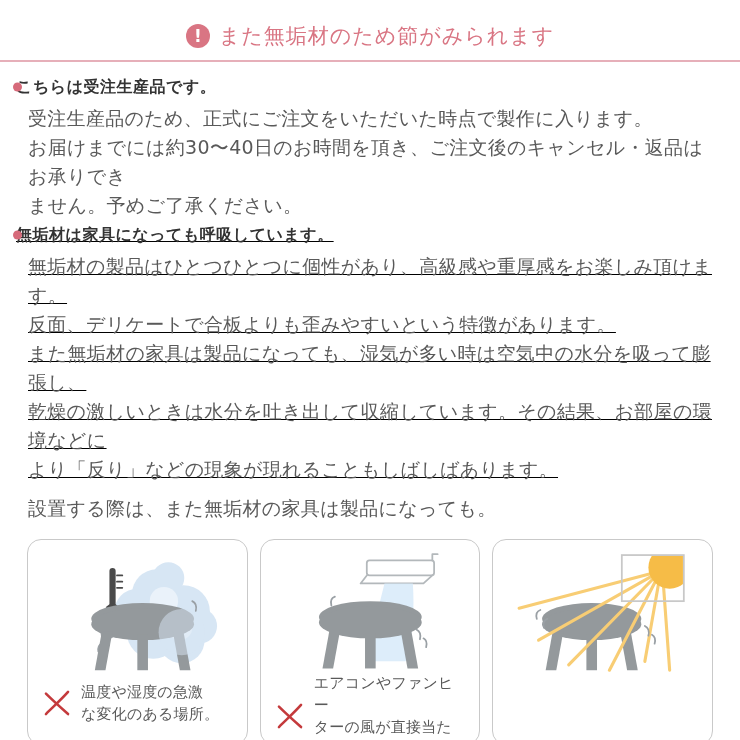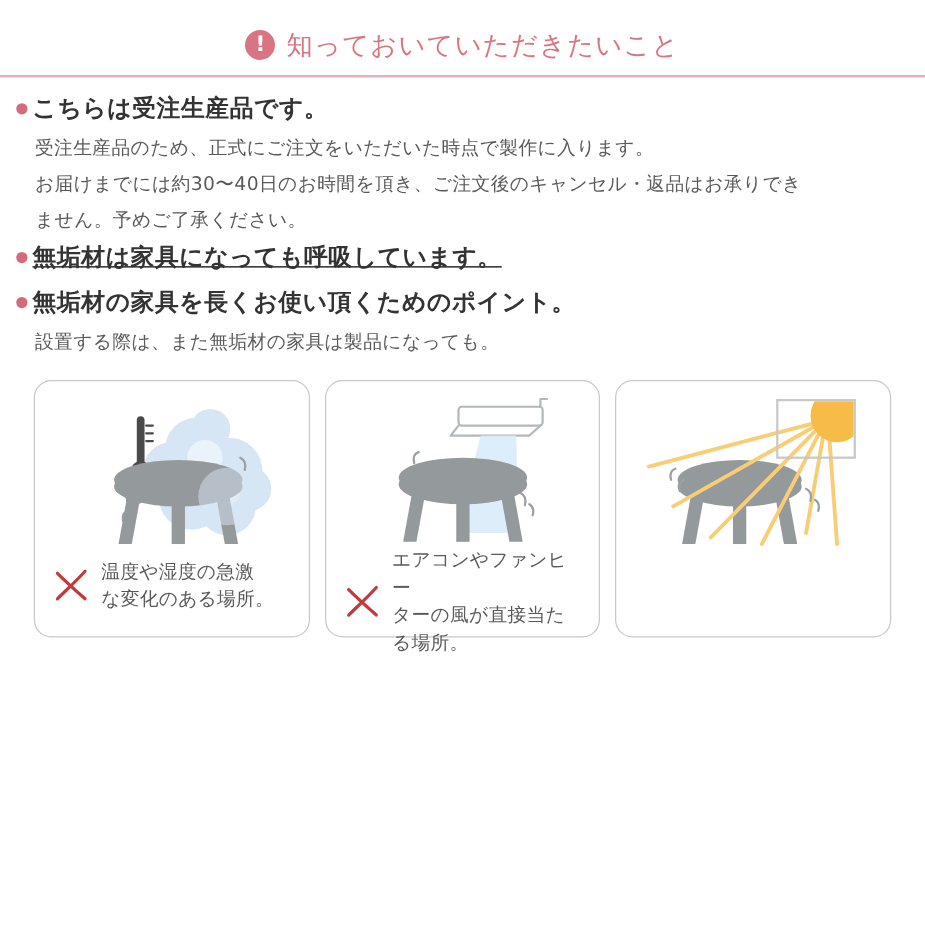--- a/index.html
+++ b/index.html
@@ -14,29 +14,29 @@
   }
   .excl{
     width:24px;height:24px;border-radius:50%;flex:0 0 auto;
     background:var(--accent-pink,#d97583);color:#fff;
     font-weight:bold;font-size:17px;line-height:24px;text-align:center;
   }
   .notice-title{font-size:21px;line-height:28px;letter-spacing:1px;}
   .divider{border:none;border-top:2px solid var(--divider-pink,#e6afb9);margin:10px 0 0 0;}
   
   section h2{
-    margin:0;font-size:19px;line-height:26px;font-weight:bold;
-    color:var(--heading-text,#333);padding-left:26px;position:relative;letter-spacing:.5px;
+    margin:0;font-size:16px;line-height:26px;font-weight:bold;
+    color:var(--heading-text,#333);padding-left:16px;position:relative;letter-spacing:.5px;
   }
   .bullet{
     position:absolute;left:13px;top:50%;transform:translateY(-50%);
     width:9px;height:9px;border-radius:50%;background:var(--bullet-pink,#d66a7a);
   }
   section p.body{
-    margin:4px 0 0 0;padding:0 20px 0 28px;font-size:15px;line-height:29px;
+    margin:4px 0 0 0;padding:0 20px 0 28px;font-size:19px;line-height:29px;
     color:var(--body-text,#595959);white-space:pre-line;letter-spacing:.3px;
   }
   .sec-1{margin-top:12px;}
   .sec-2{margin-top:2px;text-decoration:underline;}
   .sec-2 p.body + p.body{margin-top:8px;}
   .sec-3{margin-top:10px;}
   
   .cards{display:flex;gap:12px;margin:16px 27px 0 27px;}
   .card{
     flex:1;height:206px;box-sizing:border-box;background:#fff;
@@ -67,37 +67,41 @@
   .sun{fill:var(--sun-orange,#f6bc47);}
   .rays line{stroke:var(--ray-yellow,#f8cd74);stroke-width:3.5;stroke-linecap:round;}
 </style>
 </head>
 <body>
 
 <div class="page">
 
   <header class="notice-header">
     <span class="excl">!</span>
-    <span class="notice-title">知っておいていただきたいこと</span>
+    <span class="notice-title">また無垢材のため節がみられます</span>
   </header>
   <hr class="divider">
 
   <section class="sec-1">
     <h2><span class="bullet"></span><span>こちらは受注生産品です。</span></h2>
     <p class="body">受注生産品のため、正式にご注文をいただいた時点で製作に入ります。
 お届けまでには約30〜40日のお時間を頂き、ご注文後のキャンセル・返品はお承りでき
 ません。予めご了承ください。</p>
   </section>
 
   <section class="sec-2">
     <h2><span class="bullet"></span><span>無垢材は家具になっても呼吸しています。</span></h2>
+    <p class="body">無垢材の製品はひとつひとつに個性があり、高級感や重厚感をお楽しみ頂けます。
+反面、デリケートで合板よりも歪みやすいという特徴があります。
+また無垢材の家具は製品になっても、湿気が多い時は空気中の水分を吸って膨張し、
+乾燥の激しいときは水分を吐き出して収縮しています。その結果、お部屋の環境などに
+より「反り」などの現象が現れることもしばしばあります。</p>
   </section>
 
   <section class="sec-3">
-    <h2><span class="bullet"></span><span>無垢材の家具を長くお使い頂くためのポイント。</span></h2>
     <p class="body">設置する際は、また無垢材の家具は製品になっても。</p>
   </section>
 
   <div class="cards">
 
     <div class="card">
       <div class="illus">
         <svg viewBox="0 0 200 140">
           <g class="cloud">
             <circle cx="122" cy="52" r="28"></circle>

